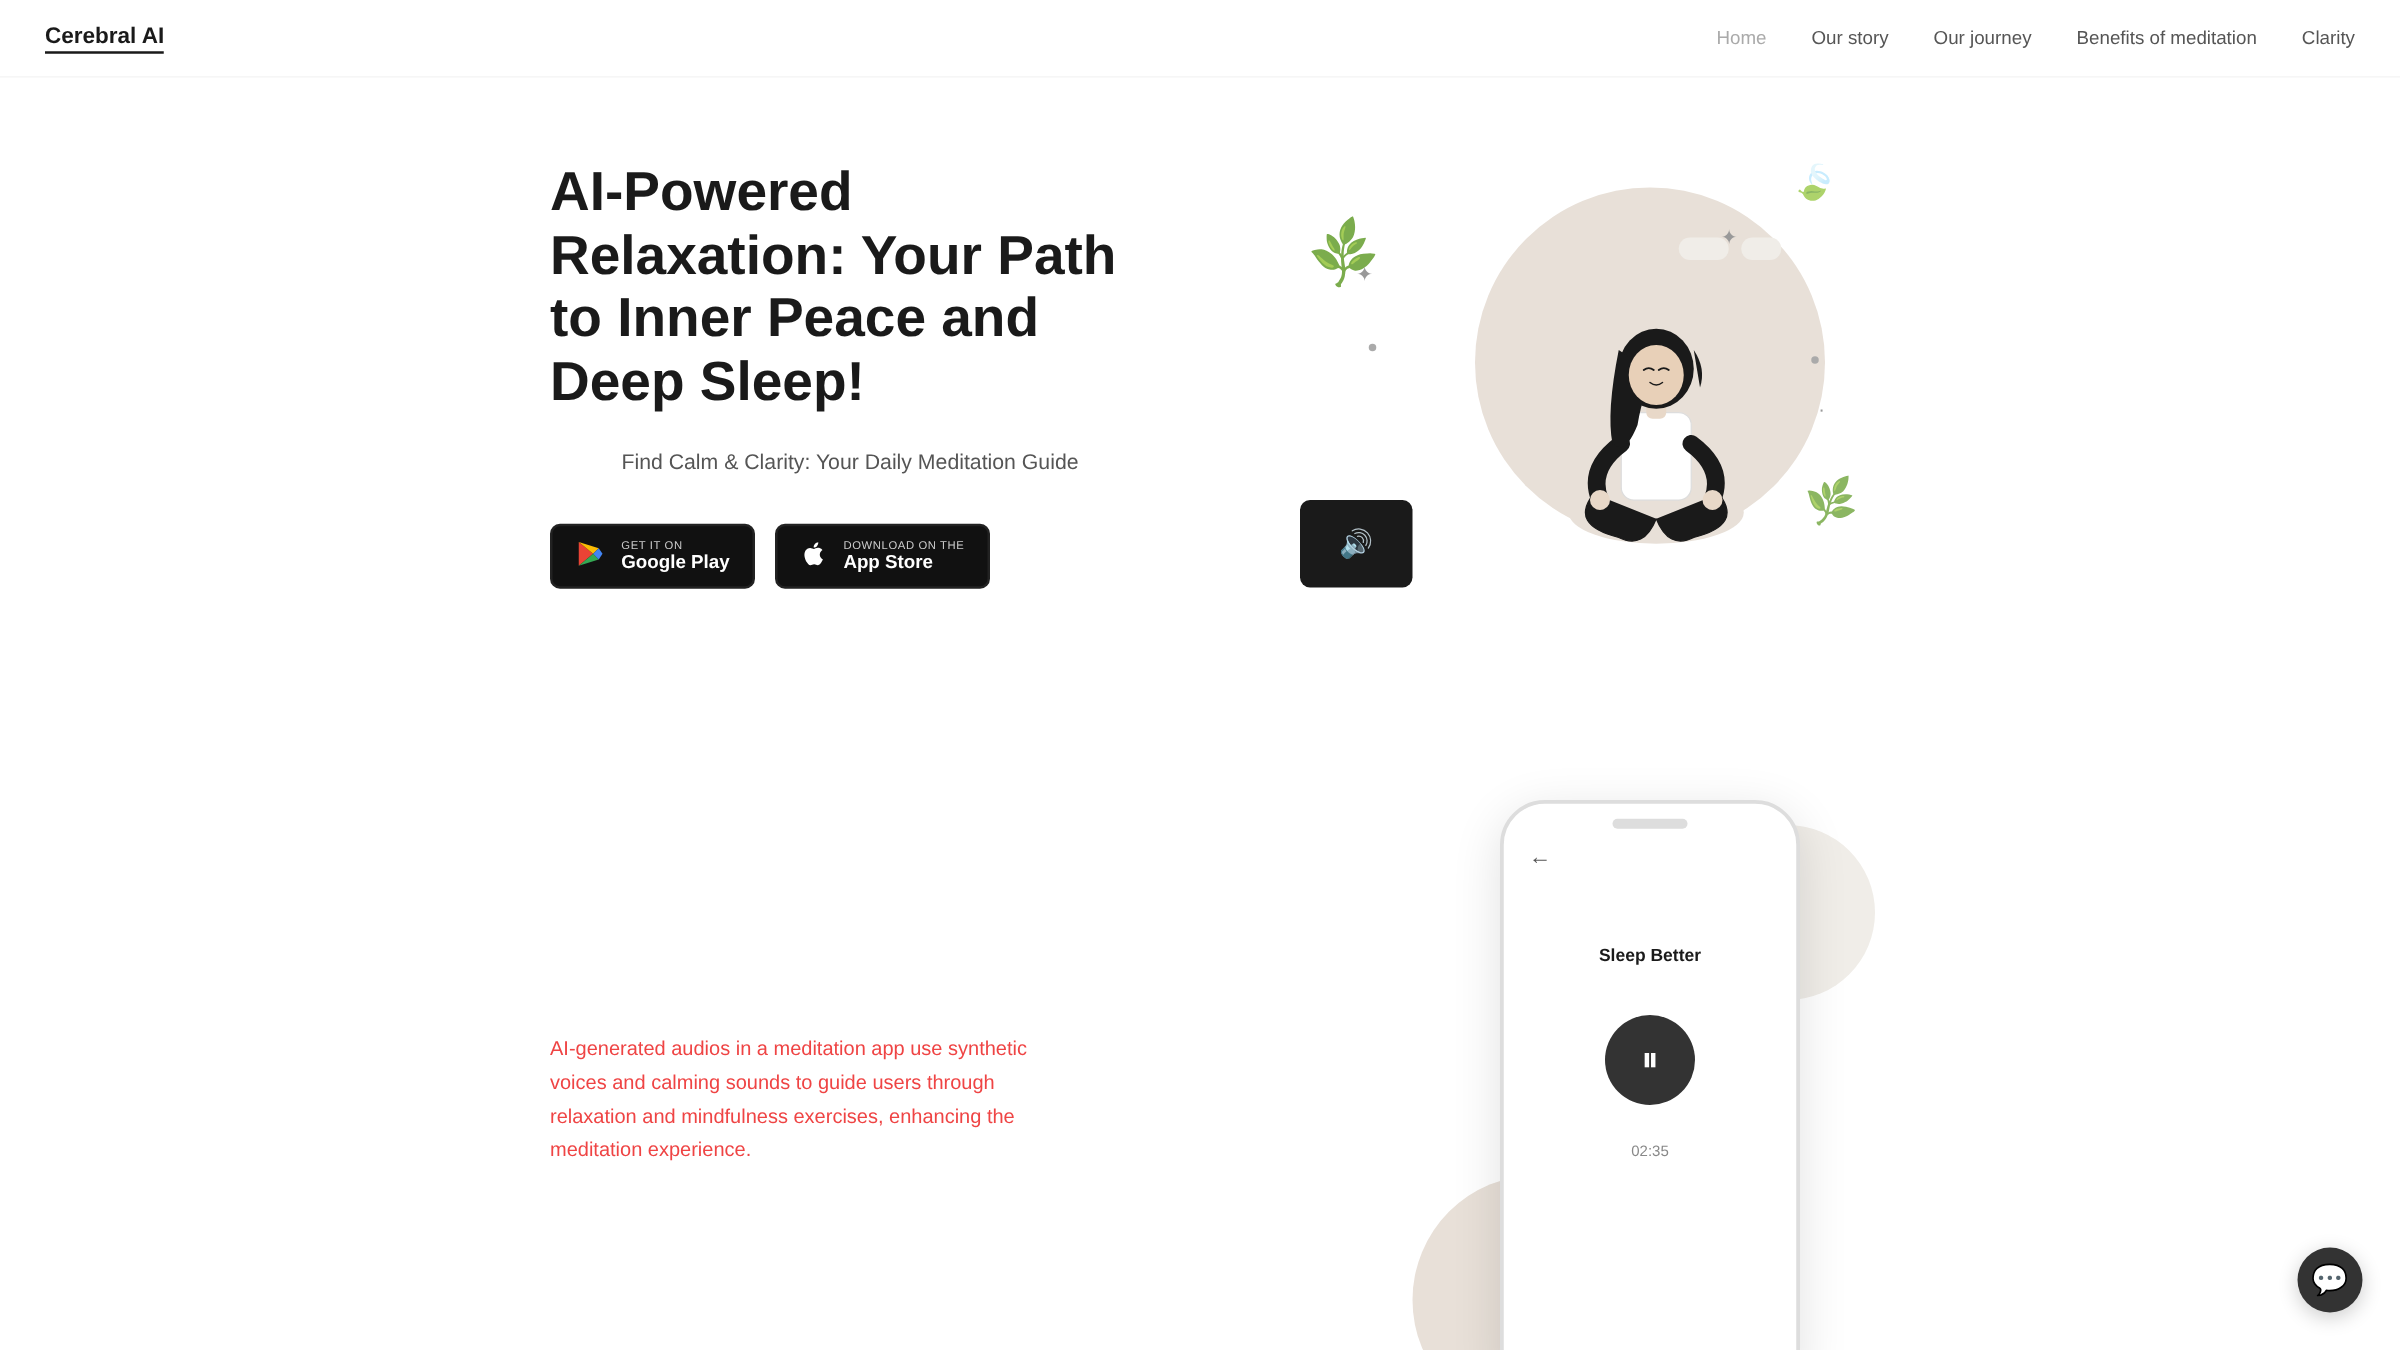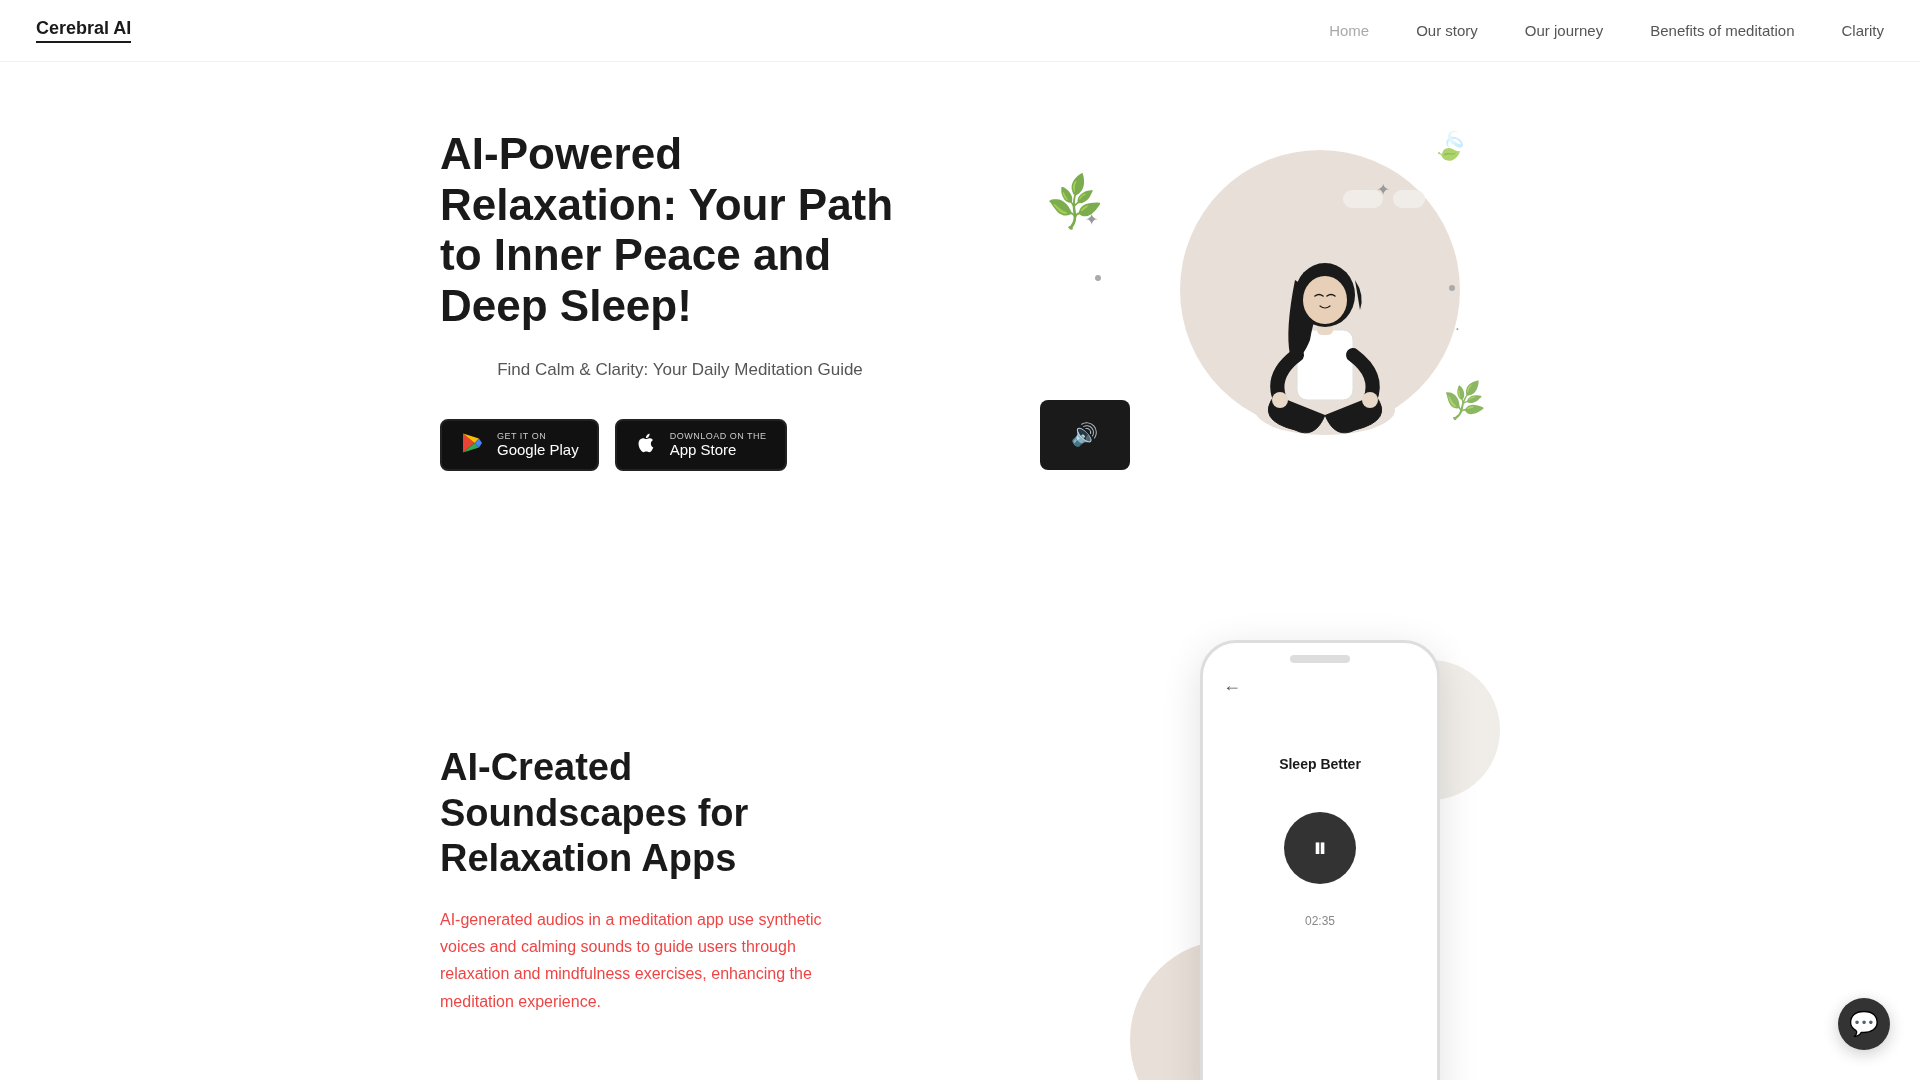--- a/index.html
+++ b/index.html
@@ -25,21 +25,21 @@
     .nav-logo {
       font-size: 18px;
       font-weight: 700;
       color: #1a1a1a;
       text-decoration: none;
       border-bottom: 2px solid #1a1a1a;
       padding-bottom: 2px;
     }
     .nav-links {
       display: flex;
-      gap: 47px;
+      gap: 36px;
       list-style: none;
     }
     .nav-links a {
       text-decoration: none;
       font-size: 15px;
       color: #555;
       transition: color 0.2s;
     }
     .nav-links a.active { color: #aaa; }
 
@@ -97,21 +97,21 @@
       flex-direction: column;
     }
     .store-btn-small {
       font-size: 9px;
       letter-spacing: 0.5px;
       color: #ccc;
       text-transform: uppercase;
     }
     .store-btn-label {
       font-size: 15px;
-      font-weight: 400;
+      font-weight: 700;
       color: #fff;
     }
     .google-play-icon {
       width: 24px;
       height: 24px;
     }
 
     
     .hero-illustration {
       position: relative;
@@ -431,21 +431,20 @@
 
       <div class="deco-dot" style="top:155px; left:55px;"></div>
       <div class="deco-dot" style="top:165px; right:25px;"></div>
     </div>
   </div>
 </section>
 
 <section style="background:#fff; padding: 20px 0 60px;">
   <div class="section2">
     <div class="section2-content">
-      <h2 class="section2-title">AI-Created Soundscapes for Relaxation Apps</h2>
       <p class="section2-text">AI-generated audios in a meditation app use synthetic voices and calming sounds to guide users through relaxation and mindfulness exercises, enhancing the meditation experience.</p>
     </div>
 
     <div class="phone-mockup">
       <div class="phone-wrapper">
 
         <div style="position:absolute; width:200px; height:200px; background:#e8e0d8; border-radius:50%; bottom:-20px; left:-30px; z-index:0;"></div>
         <div style="position:absolute; width:140px; height:140px; background:#f0ede8; border-radius:50%; top:20px; right:-20px; z-index:0;"></div>
         <div class="phone-outer">
           <div class="phone-notch"></div>

